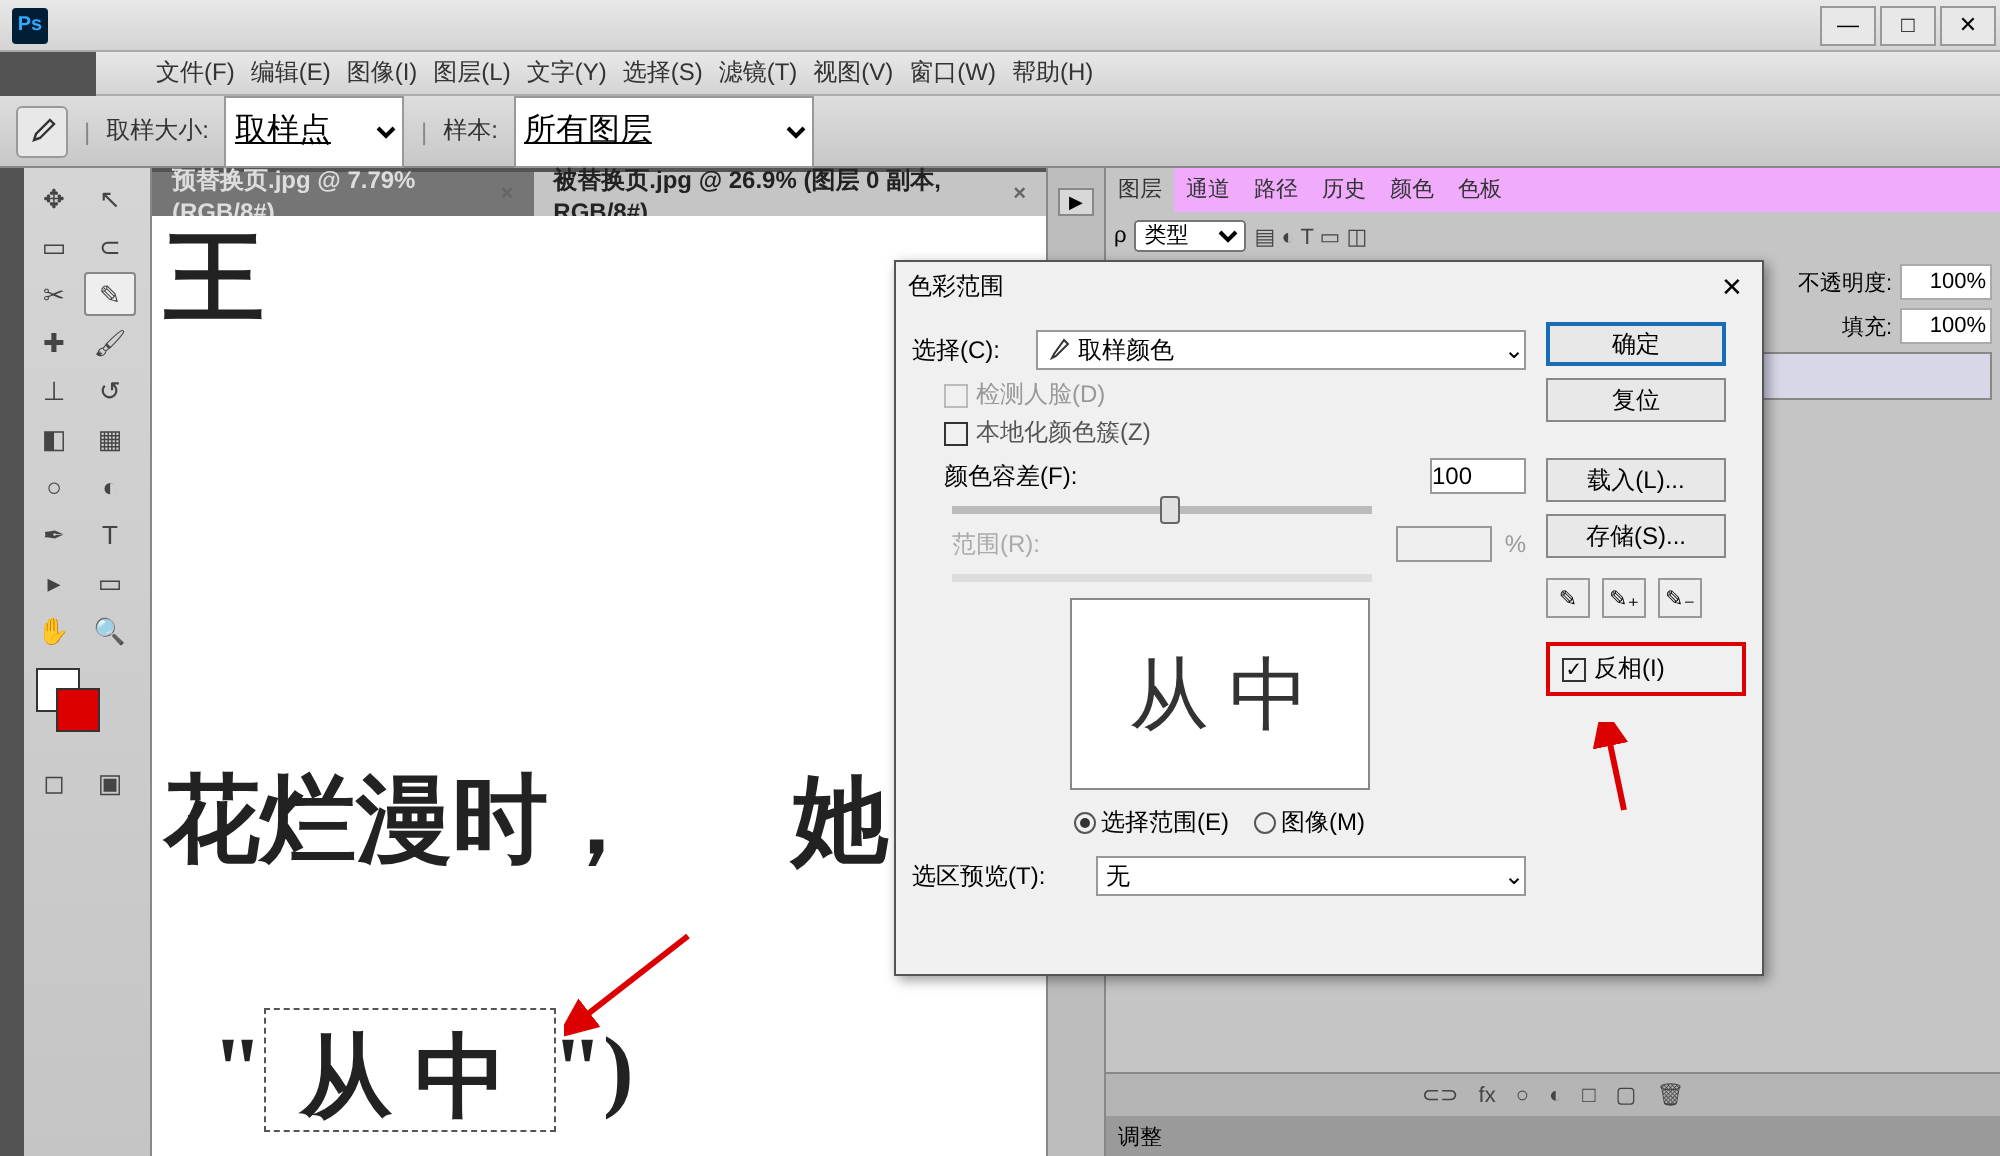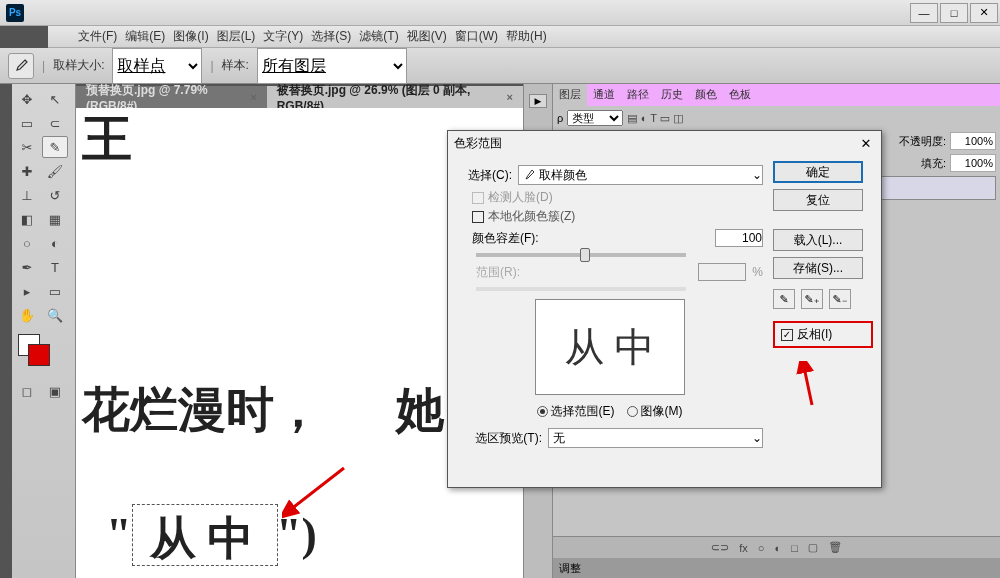--- a/index.html
+++ b/index.html
@@ -50,25 +50,25 @@
 
 .dialog { position: absolute; left: 447px; top: 130px; width: 435px; height: 358px; background: #f0f0f0; border: 1px solid #555; box-shadow: 2px 2px 6px rgba(0,0,0,0.4); font-size: 12px; }
 .dlg-title { height: 24px; display: flex; align-items: center; justify-content: space-between; padding: 0 6px; font-size: 12px; }
 .dlg-close { width: 18px; height: 18px; display: flex; align-items: center; justify-content: center; font-size: 13px; }
 .dlg-body { display: flex; padding: 6px 8px; gap: 10px; }
 .dlg-left { flex: 1; }
 .dlg-right { width: 100px; display: flex; flex-direction: column; gap: 6px; }
 .dlg-btn { width: 90px; height: 22px; background: #e8e8e8; border: 1px solid #888; font-size: 12px; display: flex; align-items: center; justify-content: center; }
 .dlg-btn.primary { border: 2px solid #1a6db3; }
 .dlg-row { display: flex; align-items: center; gap: 6px; margin: 4px 0; }
-.dlg-row label { min-width: 56px; text-align: right; }
+.dlg-row label { min-width: 56px; text-align: left; }
 .dlg-select { flex: 1; height: 20px; border: 1px solid #999; background: #fff; font-size: 12px; padding-left: 4px; }
 .dlg-chk { display: flex; align-items: center; gap: 4px; margin: 2px 0 2px 16px; color: #555; }
 .dlg-chk.disabled { color: #999; }
-.fuzz-input { width: 48px; height: 18px; border: 1px solid #999; text-align: right; font-size: 12px; }
+.fuzz-input { width: 48px; height: 18px; border: 1px solid #999; text-align: left; font-size: 12px; }
 .slider { width: 210px; height: 4px; background: #bbb; position: relative; margin: 6px 0 6px 20px; }
 .slider-thumb { position: absolute; top: -5px; width: 10px; height: 14px; background: #e0e0e0; border: 1px solid #666; border-radius: 2px; }
 .preview-box { width: 150px; height: 96px; background: #fff; border: 1px solid #888; margin: 8px auto; display: flex; align-items: center; justify-content: center; font-family: KaiTi,serif; font-size: 40px; color: #333; }
 .radio-row { display: flex; gap: 12px; justify-content: center; margin: 4px 0 8px; }
 .radio { display: flex; align-items: center; gap: 3px; }
 .radio-dot { width: 11px; height: 11px; border-radius: 50%; border: 1px solid #555; display: inline-block; position: relative; }
 .radio-dot.on::after { content: ""; width: 5px; height: 5px; background: #333; border-radius: 50%; position: absolute; left: 2px; top: 2px; }
 .eyedroppers { display: flex; gap: 6px; margin-top: 4px; }
 .ed { width: 22px; height: 20px; border: 1px solid #999; background: #eee; display: flex; align-items: center; justify-content: center; font-size: 11px; }
 .invert-box { border: 2px solid #d00; padding: 3px 6px; display: flex; align-items: center; gap: 4px; margin-top: 6px; }

